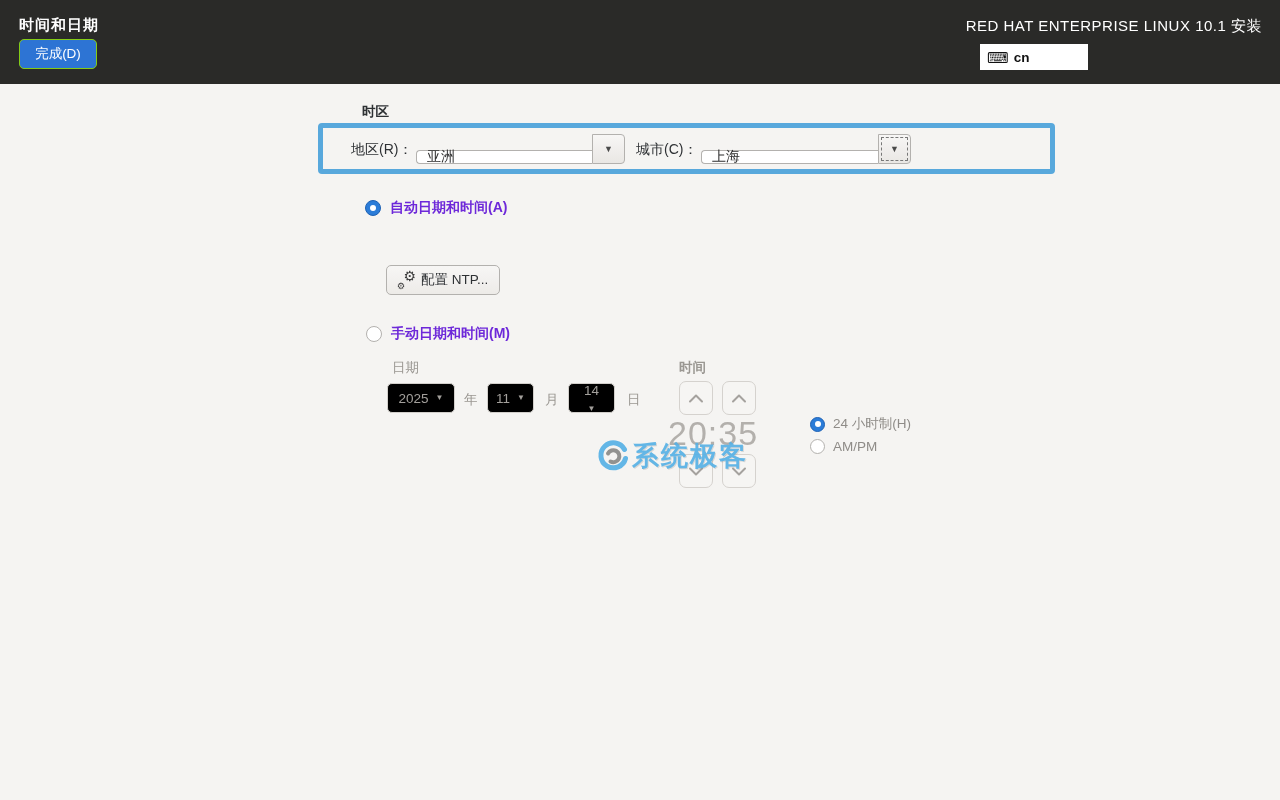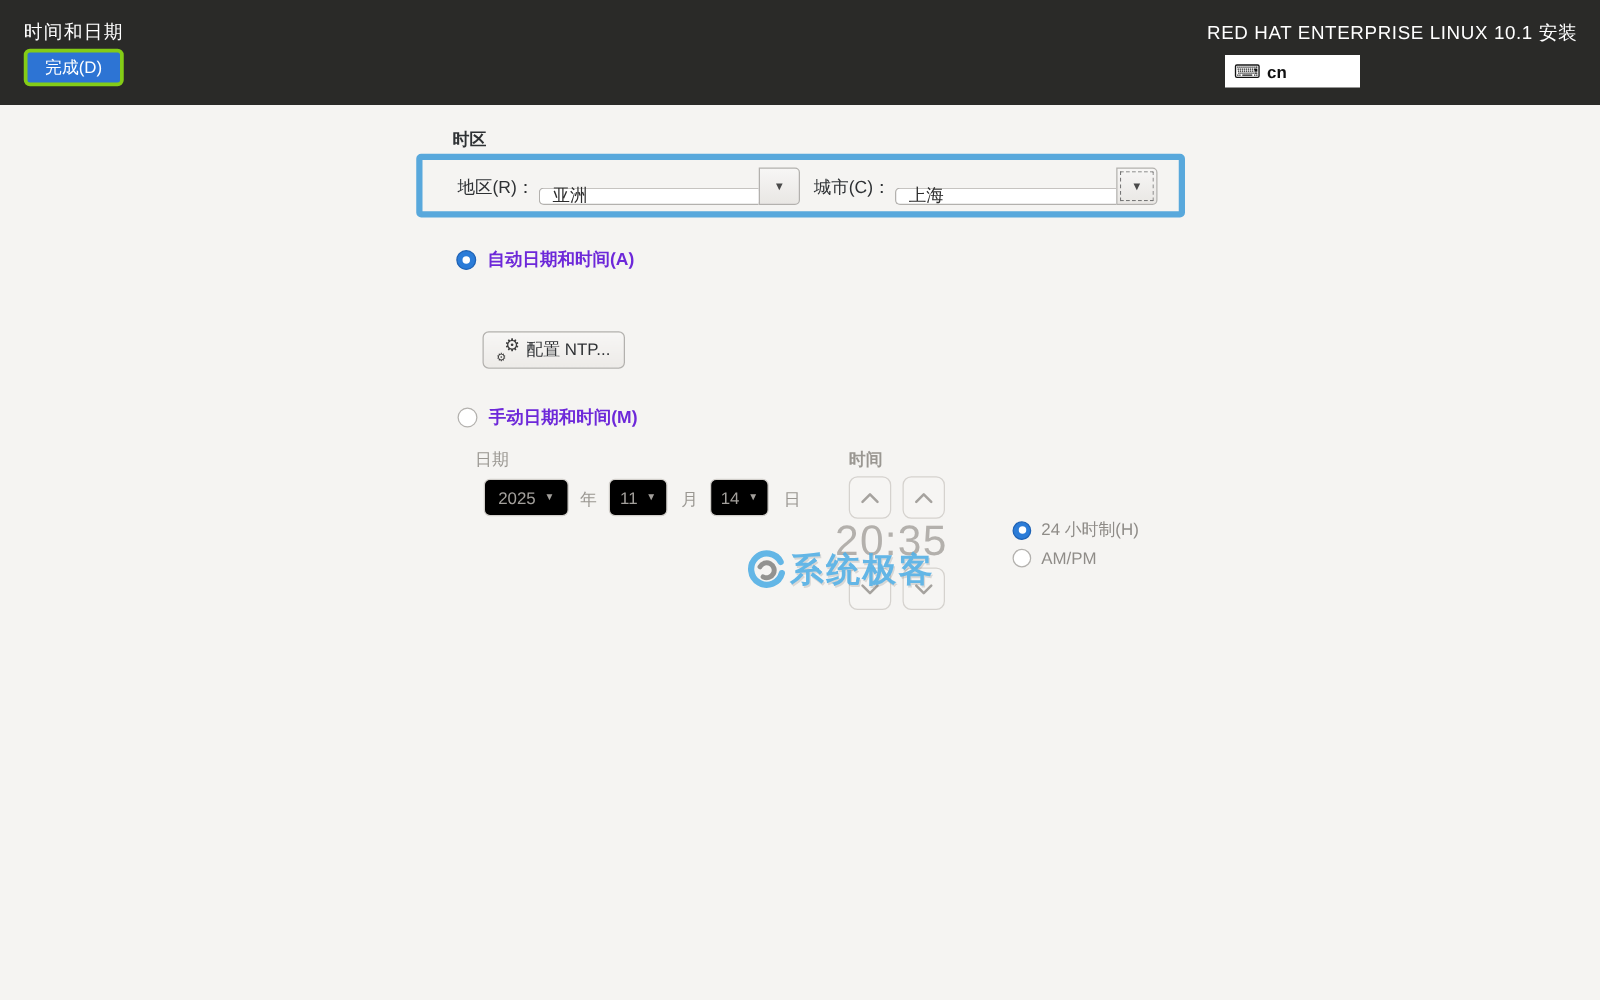--- a/index.html
+++ b/index.html
@@ -12,25 +12,25 @@
   }
   #app { position: relative; width: 1280px; height: 800px; }
 
   
   .header {
     position: absolute; left: 0; top: 0; width: 1280px; height: 84px;
     background: #2a2a28;
   }
   .header-title {
     position: absolute; left: 19px; top: 16px;
-    color: #ffffff; font-size: 15px; font-weight: normal; letter-spacing: 1px;
+    color: #ffffff; font-size: 15px; font-weight: bold; letter-spacing: 1px;
   }
   .done-button {
     position: absolute; left: 19px; top: 39px; height: 30px; min-width: 78px;
-    background: #2d74d4; border: 3px solid #84cc16; border-radius: 5px;
+    background: #2d74d4; border: 1px solid #84cc16; border-radius: 5px;
     color: #ffffff; font-size: 13.5px; padding: 0 14px;
     display: flex; align-items: center; justify-content: center;
     cursor: pointer; font-family: inherit;
   }
   .product-title {
     position: absolute; right: 18px; top: 17px;
     color: #ffffff; font-size: 15px; letter-spacing: 0.5px;
   }
   .kbd-indicator {
     position: absolute; left: 980px; top: 44px; width: 108px; height: 26px;
@@ -39,21 +39,21 @@
   }
   .kbd-icon { font-size: 15px; color: #111; line-height: 1; }
   .kbd-label { font-size: 13.5px; color: #111; font-weight: bold; }
 
   
   .tz-heading {
     position: absolute; left: 362px; top: 103px;
     font-size: 13.5px; font-weight: bold; color: #2e3134;
   }
   .tz-focus-box {
-    position: absolute; left: 333px; top: 123px; width: 615px; height: 51px;
+    position: absolute; left: 318px; top: 123px; width: 737px; height: 51px;
     border: 5px solid #58a8dc; border-radius: 4px;
     display: flex; align-items: center;
   }
   .tz-row-label { font-size: 14px; color: #2e3134; white-space: nowrap; }
   .region-label { position: absolute; left: 28px; top: 13px; }
   .city-label   { position: absolute; left: 313px; top: 13px; }
   .combo { position: absolute; top: 6px; height: 30px; display: flex; }
   .combo-region { left: 93px; width: 209px; }
   .combo-city   { left: 378px; width: 210px; }
   .combo-entry {
@@ -181,35 +181,35 @@
       <span class="gear-small">⚙</span>
     </span>
     <span>配置  NTP...</span>
   </button>
 
   <div class="radio-row" style="left:366px; top:325px;">
     <span class="radio"></span>
     <span class="radio-label-strong">手动日期和时间(M)</span>
   </div>
 
-  <div class="dim-label" style="left:380px; top:359px;">日期</div>
+  <div class="dim-label" style="left:392px; top:359px;">日期</div>
 
   <div class="date-select" style="left:387px; width:68px;">
     <span>2025</span>
     <span class="arrow-down">▼</span>
   </div>
   <div class="date-suffix" style="left:464px;">年</div>
 
   <div class="date-select" style="left:487px; width:47px;">
     <span>11</span>
     <span class="arrow-down">▼</span>
   </div>
   <div class="date-suffix" style="left:545px;">月</div>
 
-  <div class="date-select" style="left:568px; width:47px;">
+  <div class="date-select" style="left:568px; width:47px;flex-direction:column;">
     <span>14</span>
     <span class="arrow-down">▼</span>
   </div>
   <div class="date-suffix" style="left:627px;">日</div>
 
   <div class="dim-label" style="left:679px; top:359px;font-weight:bold;">时间</div>
 
   <div class="spin-btn" style="left:679px; top:381px;">
     <svg width="16" height="9" viewBox="0 0 16 9">
         <polyline points="2,7.5 8,1.5 14,7.5" fill="none" stroke="#a5a29e" stroke-width="2" stroke-linecap="round" stroke-linejoin="round"></polyline>

